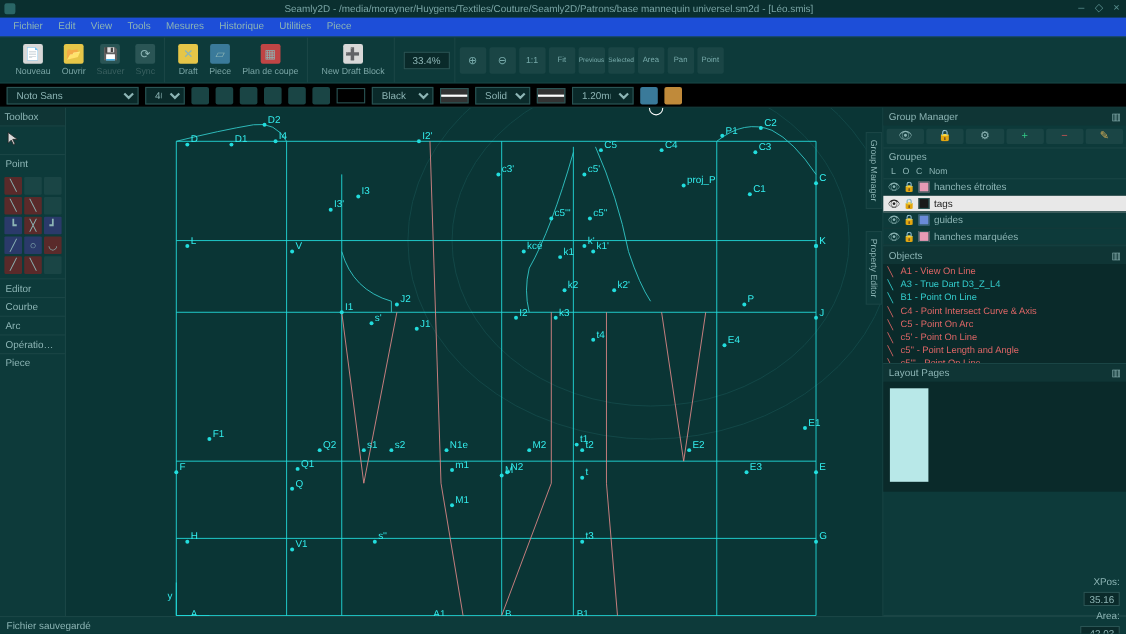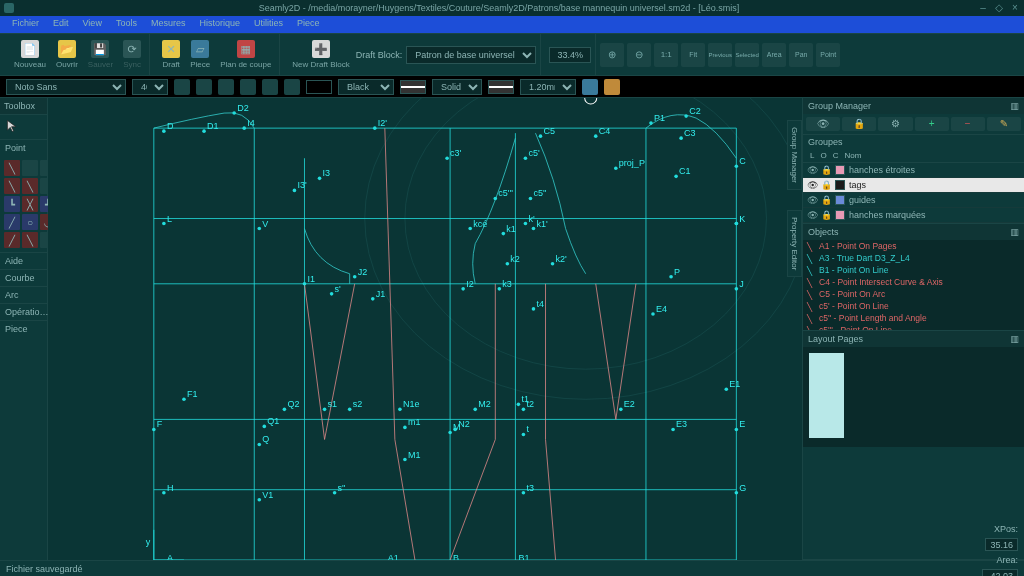--- a/index.html
+++ b/index.html
@@ -32,21 +32,21 @@
 
 .proptoolbar { background: #000000; height: 22px; display: flex; align-items: center; padding: 0 6px; gap: 6px; border-bottom: 1px solid #1a4545; }
 .proptoolbar .sel { background: #0a2a2a; border: 1px solid #2a5555; color: #8db5b5; font-size: 9px; height: 16px; padding: 0 4px; }
 .proptoolbar .swatch { width: 26px; height: 14px; border: 1px solid #2a5555; }
 .proptoolbar .swatch.black { background: #000; }
 .proptoolbar .swatch.line { background: linear-gradient(#fff,#fff) center/100% 2px no-repeat #333; }
 .proptoolbar .smallbtn { width: 16px; height: 16px; background: #1a4545; border-radius: 2px; cursor: pointer; }
 
 .main { display: flex; height: calc(100% - 114px); }
 
-.leftpanel { width: 48px; background: #0d3a3a; border-right: 1px solid #1a4545; display: flex; flex-direction: column; }
+.leftpanel { width: 60px; background: #0d3a3a; border-right: 1px solid #1a4545; display: flex; flex-direction: column; }
 .leftpanel .hdr { padding: 3px 4px; font-size: 9px; background: #0f3535; border-bottom: 1px solid #1a4545; }
 .toolbox-cursor { padding: 4px 6px; }
 .toolbox-cursor svg { width: 14px; height: 14px; }
 .tool-section { padding: 3px 5px; font-size: 9px; color: #8db5b5; cursor: pointer; border-top: 1px solid #1a4545; }
 .tool-grid { display: grid; grid-template-columns: repeat(3, 16px); gap: 2px; padding: 4px; }
 .tool-grid .t { width: 16px; height: 16px; background: #1a4545; border-radius: 1px; cursor: pointer; display:flex;align-items:center;justify-content:center; }
 .tool-grid .t.r { background: #5a2a2a; }
 .tool-grid .t.b { background: #2a3a6a; }
 
 .canvas { flex: 1; background: #0a3535; position: relative; overflow: hidden; }
@@ -146,24 +146,20 @@
     <div class="tool-btn">
         <div class="ic red">▦</div>
         <div class="lbl">Plan de coupe</div>
       </div>
   </div>
   <div class="tool-group">
     <div class="tool-btn">
         <div class="ic white">➕</div>
         <div class="lbl">New Draft Block</div>
       </div>
-    <div class="draft-block">
-      <span style="font-size:9px">Draft Block:</span>
-      <select><option>Patron de base universel</option></select>
-    </div>
   </div>
   <div class="tool-group">
     <input class="zoom-input" value="33.4%" style="">
   </div>
   <div class="zoom-ctl">
     <div class="zbtn">⊕</div>
     <div class="zbtn">⊖</div>
     <div class="zbtn">
         <span style="font-size:8px">1:1</span>
       </div>
@@ -226,21 +222,21 @@
       <div class="t b">┗</div>
         <div class="t r">╳</div>
         <div class="t b">┛</div>
       <div class="t b">╱</div>
         <div class="t b">○</div>
         <div class="t r">◡</div>
       <div class="t r">╱</div>
         <div class="t r">╲</div>
         <div class="t"></div>
     </div>
-    <div class="tool-section">Aide</div>
+    <div class="tool-section">Editor</div>
     <div class="tool-section">Courbe</div>
     <div class="tool-section">Arc</div>
     <div class="tool-section">Opératio…</div>
     <div class="tool-section">Piece</div>
   </div>
 
   <div class="canvas">
     <svg viewBox="0 0 740 460">
 
       <ellipse cx="530" cy="120" rx="220" ry="180" class="gd" fill="none"></ellipse>
@@ -474,21 +470,21 @@
         </div>
     </div>
     <div class="panel-sec">
       <div class="panel-title">
           <span>Objects</span>
           <span>▥</span>
         </div>
       <div class="obj-list" id="obj-rows">
           <div class="obj-row red">
             <span class="oi">╲</span>
-            <span>A1 - Point On Pages</span>
+            <span>A1 - View On Line</span>
           </div>
           <div class="obj-row teal">
             <span class="oi">╲</span>
             <span>A3 - True Dart D3_Z_L4</span>
           </div>
           <div class="obj-row teal">
             <span class="oi">╲</span>
             <span>B1 - Point On Line</span>
           </div>
           <div class="obj-row red">

